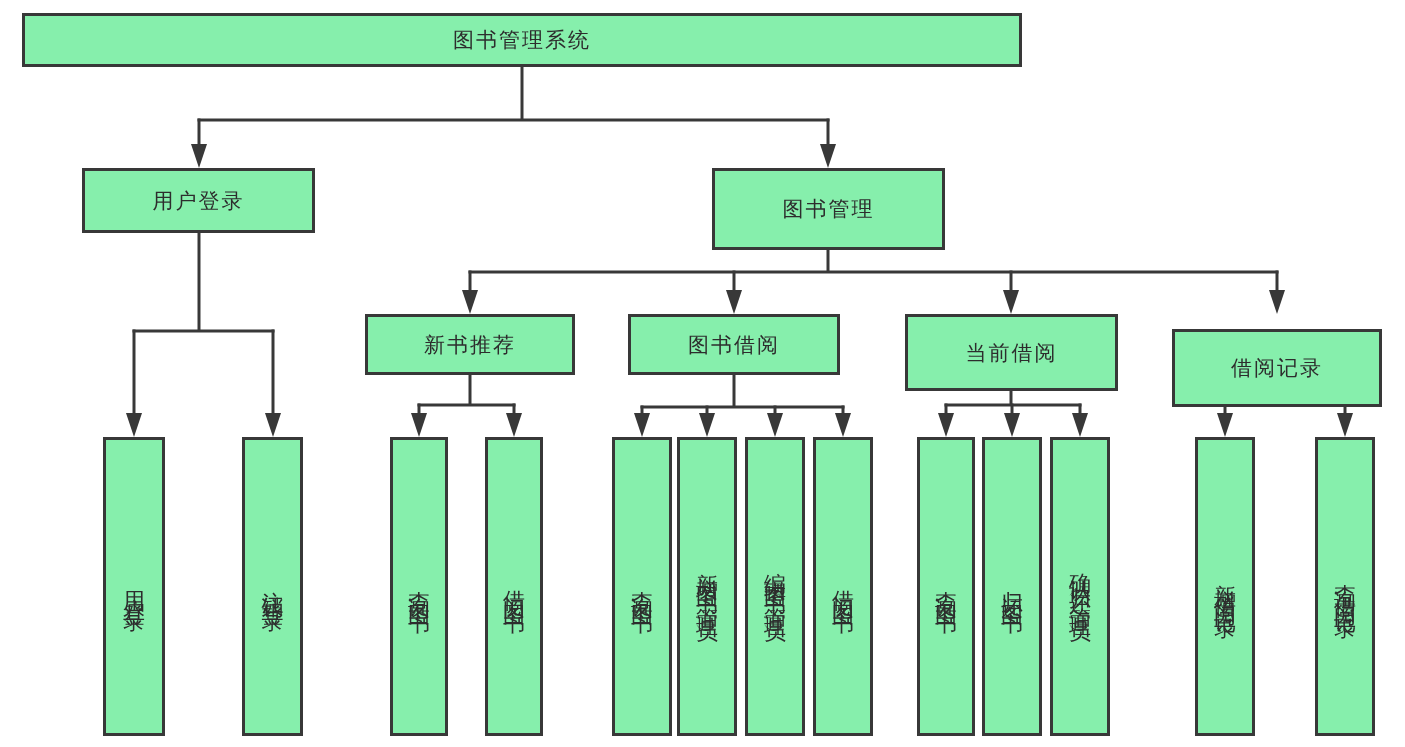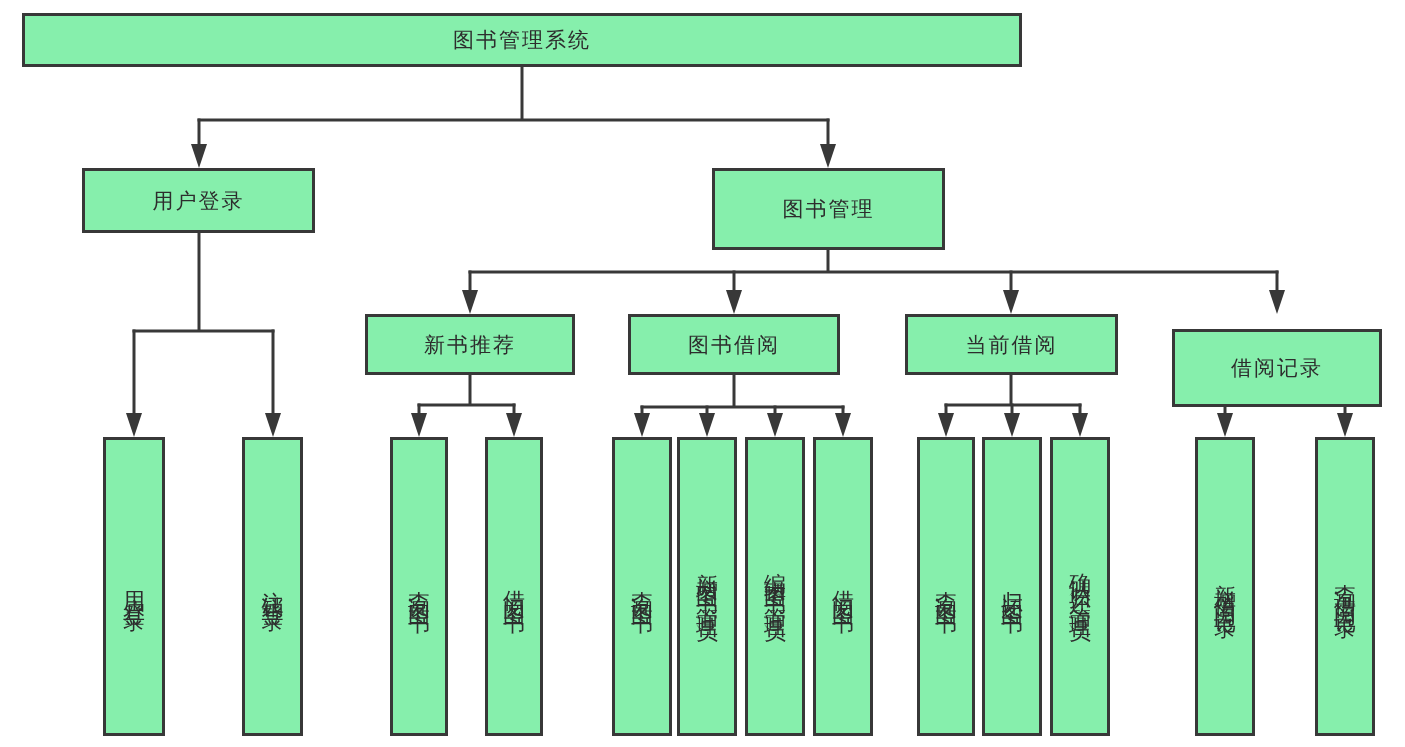--- a/index.html
+++ b/index.html
@@ -119,21 +119,21 @@
     </g>
   </svg>
 
   <div class="node root-node" style="left:22px; top:13px; width:1000px; height:54px;">图书管理系统</div>
 
   <div class="node h-node" style="left:82px; top:168px; width:233px; height:65px;">用户登录</div>
   <div class="node h-node" style="left:712px; top:168px; width:233px; height:82px;">图书管理</div>
 
   <div class="node h-node" style="left:365px; top:314px; width:210px; height:61px;">新书推荐</div>
   <div class="node h-node" style="left:628px; top:314px; width:212px; height:61px;">图书借阅</div>
-  <div class="node h-node" style="left:905px; top:314px; width:213px; height:61px;">当前借阅</div>
+  <div class="node h-node" style="left:905px; top:314px; width:213px; height:77px;">当前借阅</div>
   <div class="node h-node" style="left:1172px; top:314px; width:210px; height:78px;margin-top:15px;">借阅记录</div>
 
   <div class="node v-node" style="left:103px; top:437px; width:62px; height:299px;">
     <span>用户登录</span>
   </div>
   <div class="node v-node" style="left:242px; top:437px; width:61px; height:299px;">
     <span>注销登录</span>
   </div>
 
   <div class="node v-node" style="left:390px; top:437px; width:58px; height:299px;">

